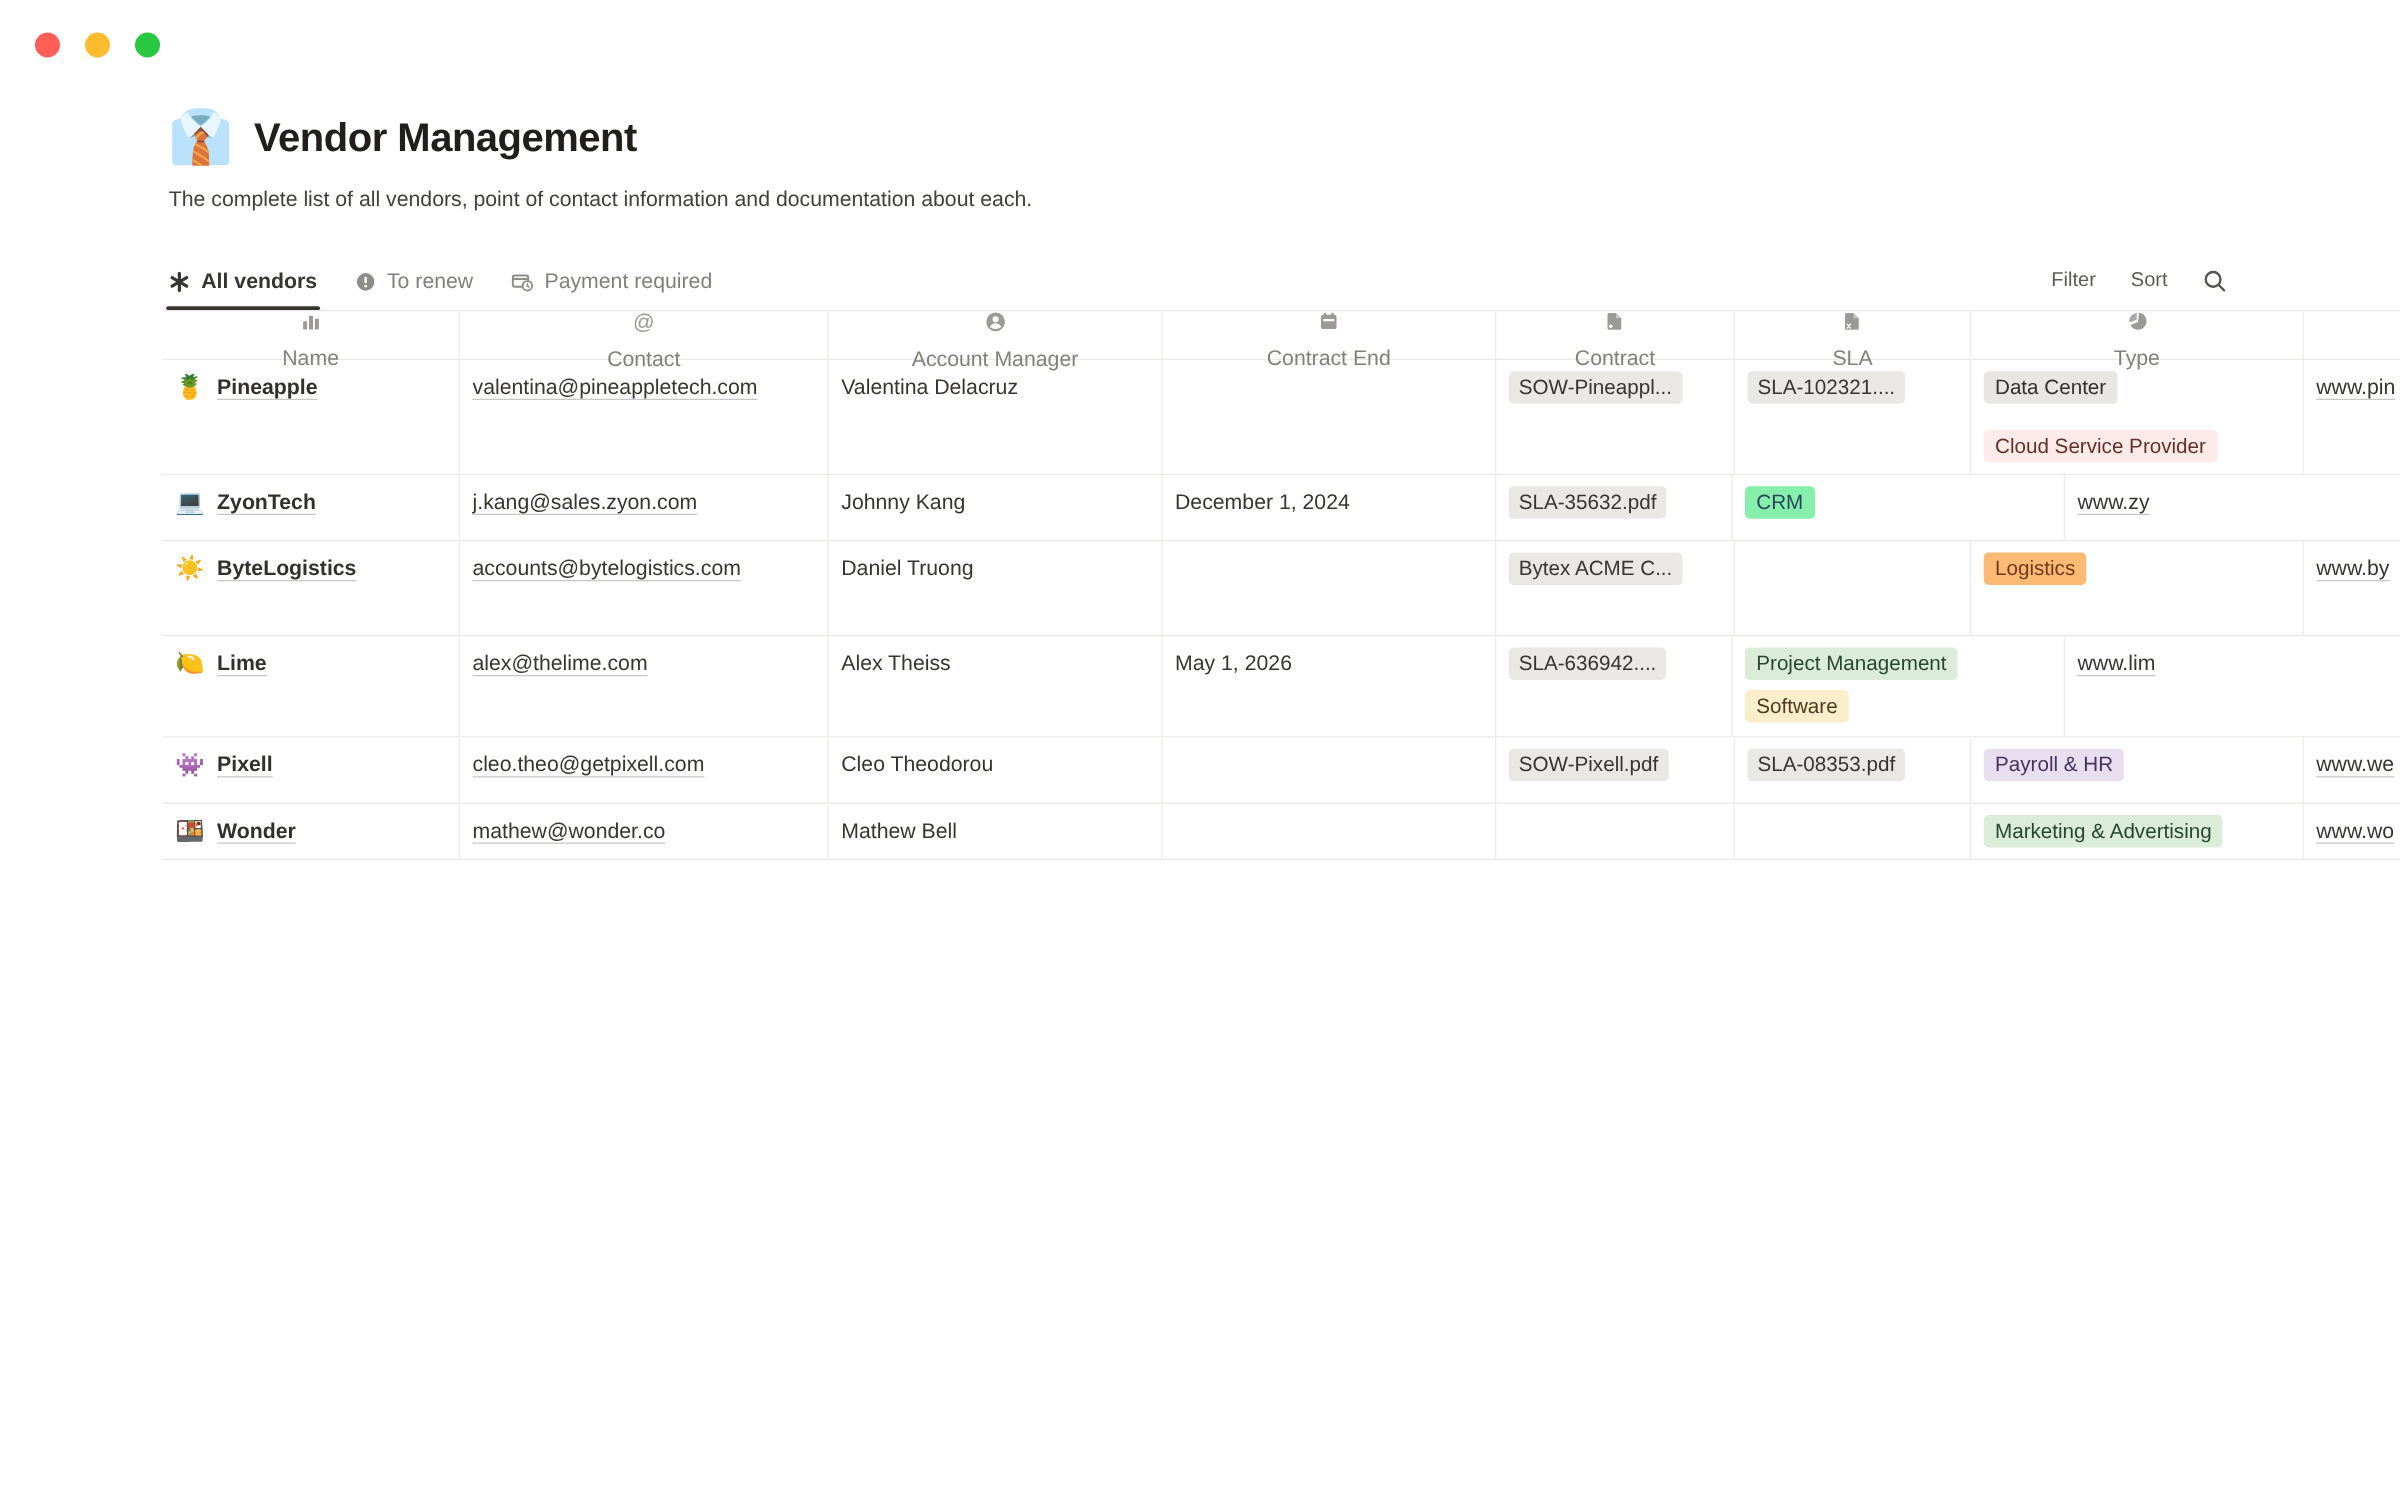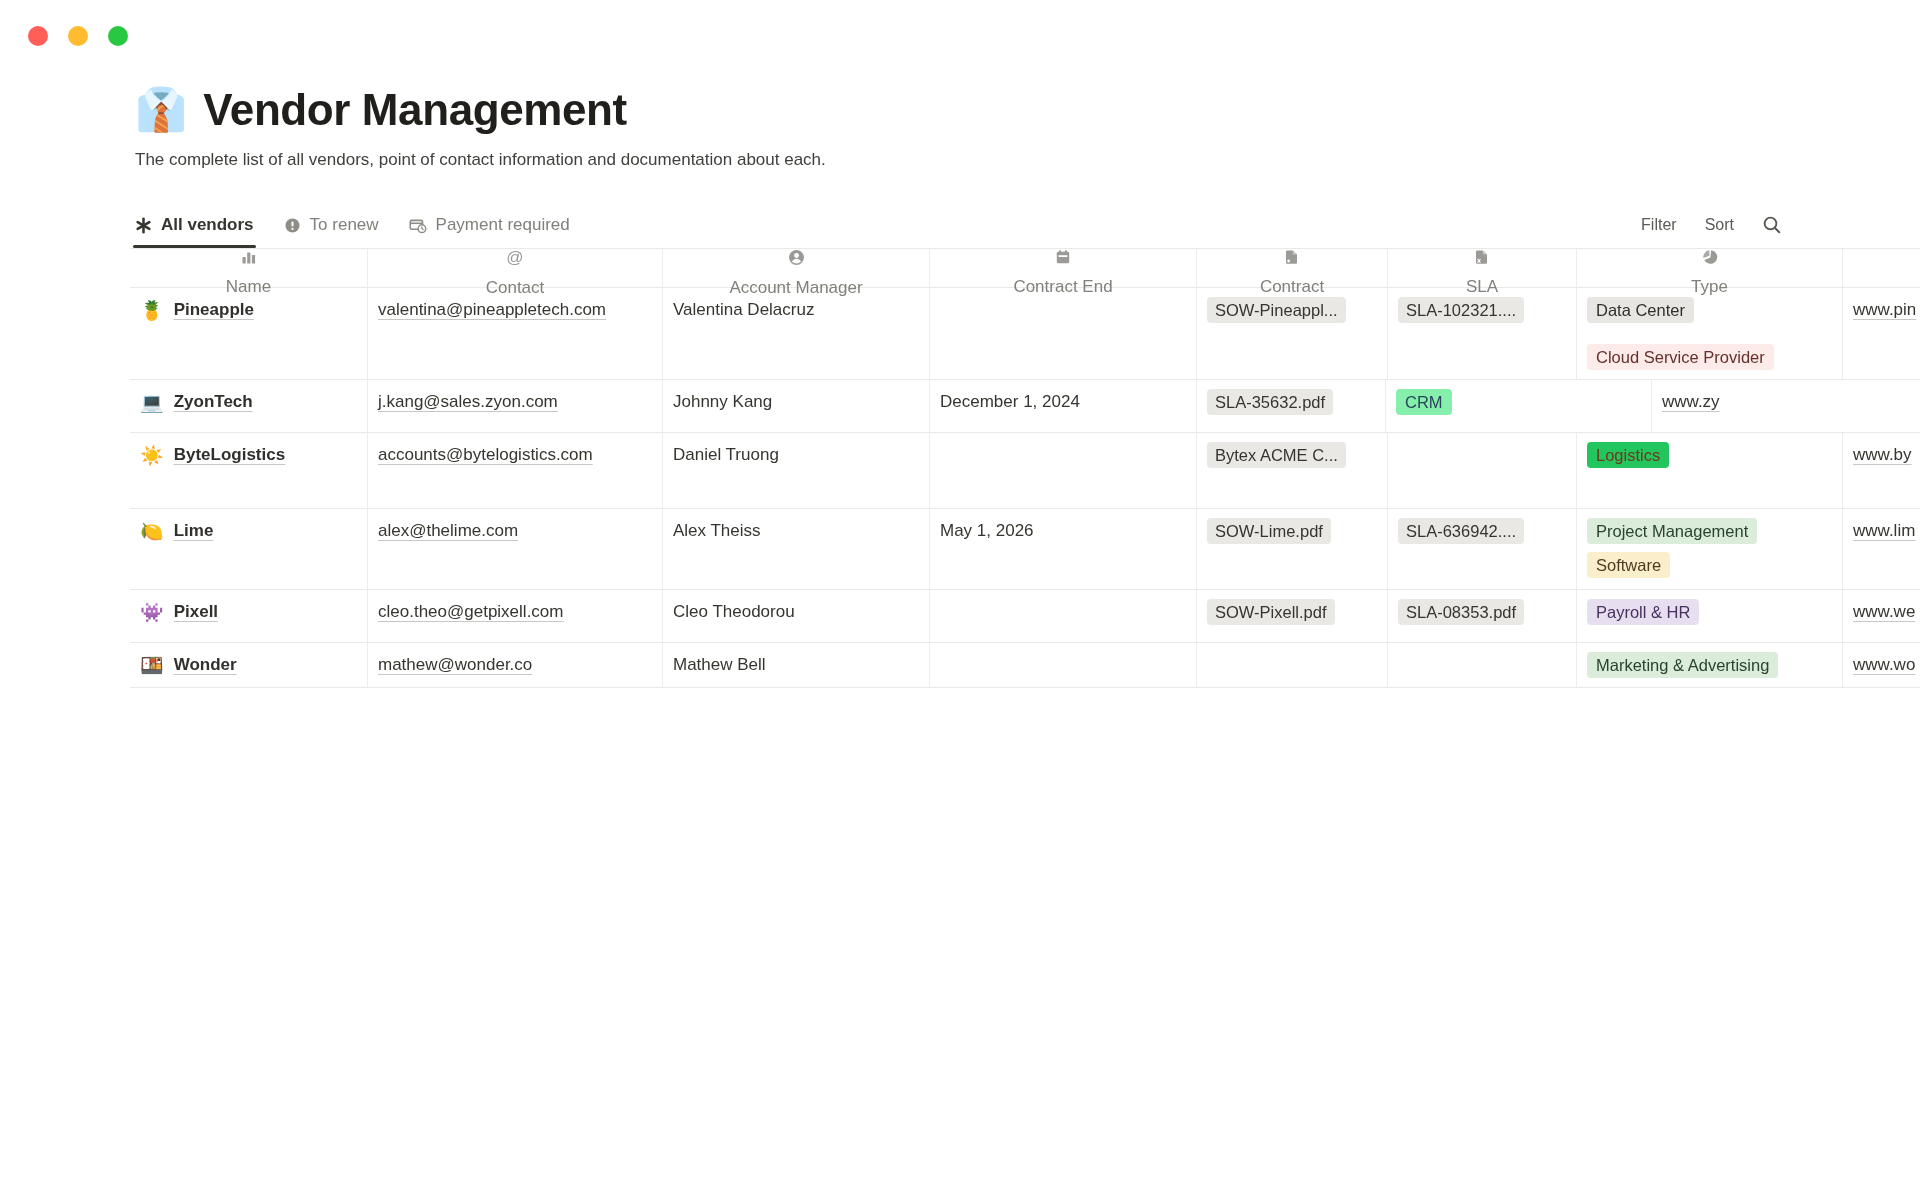--- a/index.html
+++ b/index.html
@@ -11,21 +11,21 @@
     position:relative;
   }
   
   .traffic-lights { position:absolute; top:26px; left:28px; display:flex; gap:20px; }
   .light { width:20px; height:20px; border-radius:50%; }
 
   
   .page-header { margin:86px 0 0 135px; }
   .title-row { display:flex; align-items:center; gap:16px; }
   .title-emoji { font-size:42px; line-height:48px; font-family:"DejaVu Sans", sans-serif; }
-  .page-title { font-size:44px; line-height:48px; font-weight:700; color:#211f1c; letter-spacing:-0.4px; }
+  .page-title { font-size:32px; line-height:48px; font-weight:700; color:#211f1c; letter-spacing:-0.4px; }
   .subtitle { margin-top:14px; font-size:17px; line-height:24px; color:#42403c; }
 
   
   .view-bar { margin:30px 138px 0 135px; display:flex; justify-content:space-between; align-items:stretch; height:46px; }
   .tabs { display:flex; gap:30px; }
   .tab { display:flex; align-items:center; gap:9px; font-size:17px; color:#82807b; position:relative; cursor:pointer; }
   .tab.active { color:#37352f; font-weight:600; }
   .tab.active::after { content:""; position:absolute; left:-2px; right:-2px; bottom:0; height:3px; border-radius:2px; background:#37352f; }
   .tab .ticon { display:inline-flex; }
   .actions { display:flex; align-items:center; gap:28px; font-size:16px; color:#5c5a55;justify-content:center; }
@@ -247,35 +247,34 @@
     <div class="cell c-name">
       <span class="emoji">☀️</span>
       <span class="u name-link">ByteLogistics</span>
     </div>
     <div class="cell c-contact"><span class="u email">accounts@bytelogistics.com</span></div>
     <div class="cell c-manager"><span>Daniel Truong</span></div>
     <div class="cell c-end"><span></span></div>
     <div class="cell c-contract"><span class="file-chip">Bytex ACME C...</span></div>
     <div class="cell c-sla"></div>
     <div class="cell c-type types-wrap">
-      <span class="tag" style="background: #22c55e; color: rgb(109, 58, 30);">Logistics</span>
+      <span class="tag" style="background: #fdba74; color: rgb(109, 58, 30);">Logistics</span>
 
     </div>
     <div class="cell c-web"><span class="u weblink">www.by</span></div>
   </div>
 
   <div class="trow r4">
     <div class="cell c-name">
       <span class="emoji">🍋</span>
       <span class="u name-link">Lime</span>
     </div>
     <div class="cell c-contact"><span class="u email">alex@thelime.com</span></div>
     <div class="cell c-manager"><span>Alex Theiss</span></div>
     <div class="cell c-end"><span>May 1, 2026</span></div>
-    <div class="cell c-contract"><span class="file-chip">SOW-Lime.pdf</span></div>
     <div class="cell c-sla"><span class="file-chip">SLA-636942....</span></div>
     <div class="cell c-type types-wrap">
       <span class="tag" style="background: rgb(219, 236, 218); color: rgb(40, 69, 47);">Project Management</span>
       <span class="tag" style="background: rgb(251, 238, 203); color: rgb(77, 58, 32);">Software</span>
     </div>
     <div class="cell c-web"><span class="u weblink">www.lim</span></div>
   </div>
 
   <div class="trow r5">
     <div class="cell c-name">

